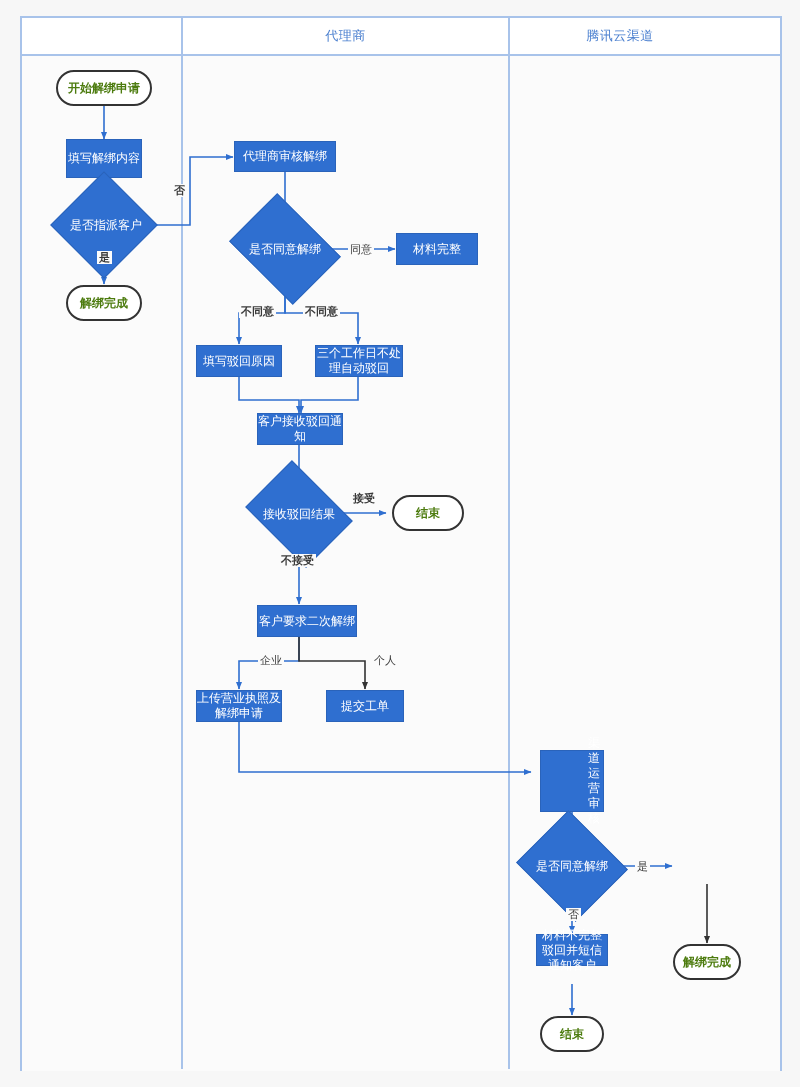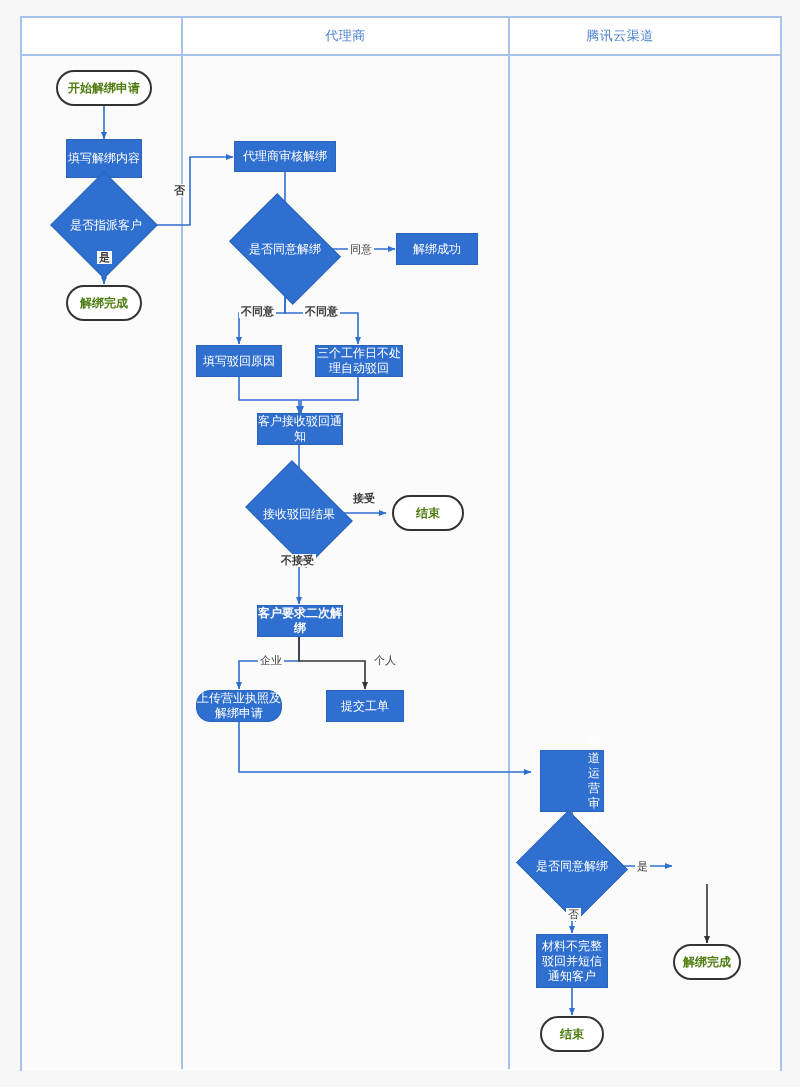--- a/index.html
+++ b/index.html
@@ -215,21 +215,21 @@
   <div class="node process" style="left:234px; top:141px; width:102px; height:31px;justify-content:center;">
     <span>代理商审核解绑</span>
   </div>
 
   <div class="node decision" style="left:240px; top:215px; width:90px; height:68px;">
     <span class="decision-shape"></span>
     <span class="decision-label">是否同意解绑</span>
   </div>
 
   <div class="node process" style="left:396px; top:233px; width:82px; height:32px;">
-    <span>解绑成功</span>
+    <span>材料完整</span>
   </div>
 
   <div class="node process" style="left:196px; top:345px; width:86px; height:32px;">
     <span>填写驳回原因</span>
   </div>
 
   <div class="node process" style="left:315px; top:345px; width:88px; height:32px;">
     <span>三个工作日不处理自动驳回</span>
   </div>
 
@@ -239,43 +239,43 @@
 
   <div class="node decision" style="left:256px; top:481px; width:86px; height:66px;">
     <span class="decision-shape"></span>
     <span class="decision-label">接收驳回结果</span>
   </div>
 
   <div class="node terminator" style="left:392px; top:495px; width:72px; height:36px;">
     <span>结束</span>
   </div>
 
-  <div class="node process" style="left:257px; top:605px; width:86px; height:32px;font-weight:bold;">
+  <div class="node process" style="left:257px; top:605px; width:100px; height:32px;">
     <span>客户要求二次解绑</span>
   </div>
 
-  <div class="node process" style="left:196px; top:690px; width:86px; height:32px;border-radius:14px;">
+  <div class="node process" style="left:196px; top:690px; width:86px; height:32px;">
     <span>上传营业执照及解绑申请</span>
   </div>
 
   <div class="node process" style="left:326px; top:690px; width:78px; height:32px;">
     <span>提交工单</span>
   </div>
 
   <div class="node process" style="left:540px; top:750px; width:64px; height:62px;padding-left:44px;">
     <span>渠道运营审核</span>
   </div>
 
   <div class="node decision" style="left:530px; top:829px; width:84px; height:74px;">
     <span class="decision-shape"></span>
     <span class="decision-label">是否同意解绑</span>
   </div>
 
 
-  <div class="node process" style="left:536px; top:934px; width:72px; height:54px;">
+  <div class="node process" style="left:536px; top:934px; width:72px; height:32px;">
     <span>材料不完整驳回并短信通知客户</span>
   </div>
 
   <div class="node terminator" style="left:673px; top:944px; width:68px; height:36px;">
     <span>解绑完成</span>
   </div>
 
   <div class="node terminator" style="left:540px; top:1016px; width:64px; height:36px;">
     <span>结束</span>
   </div>

